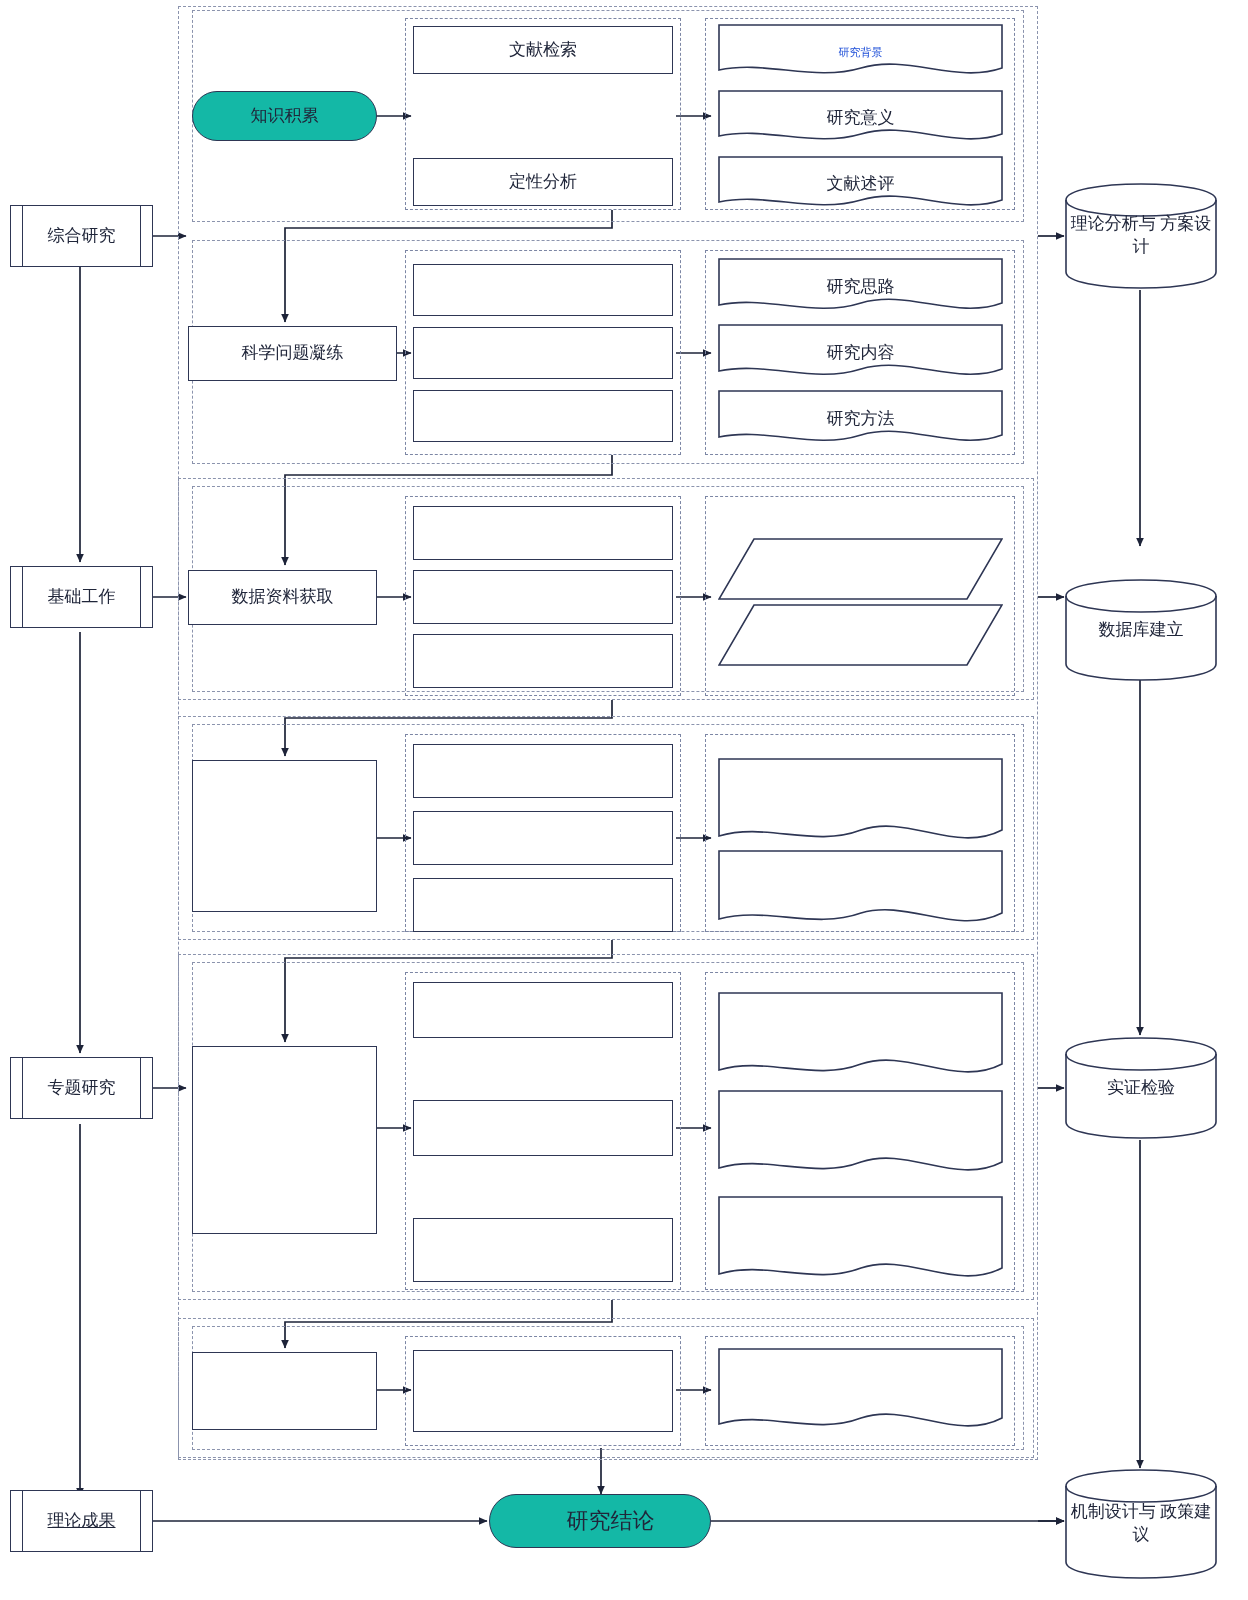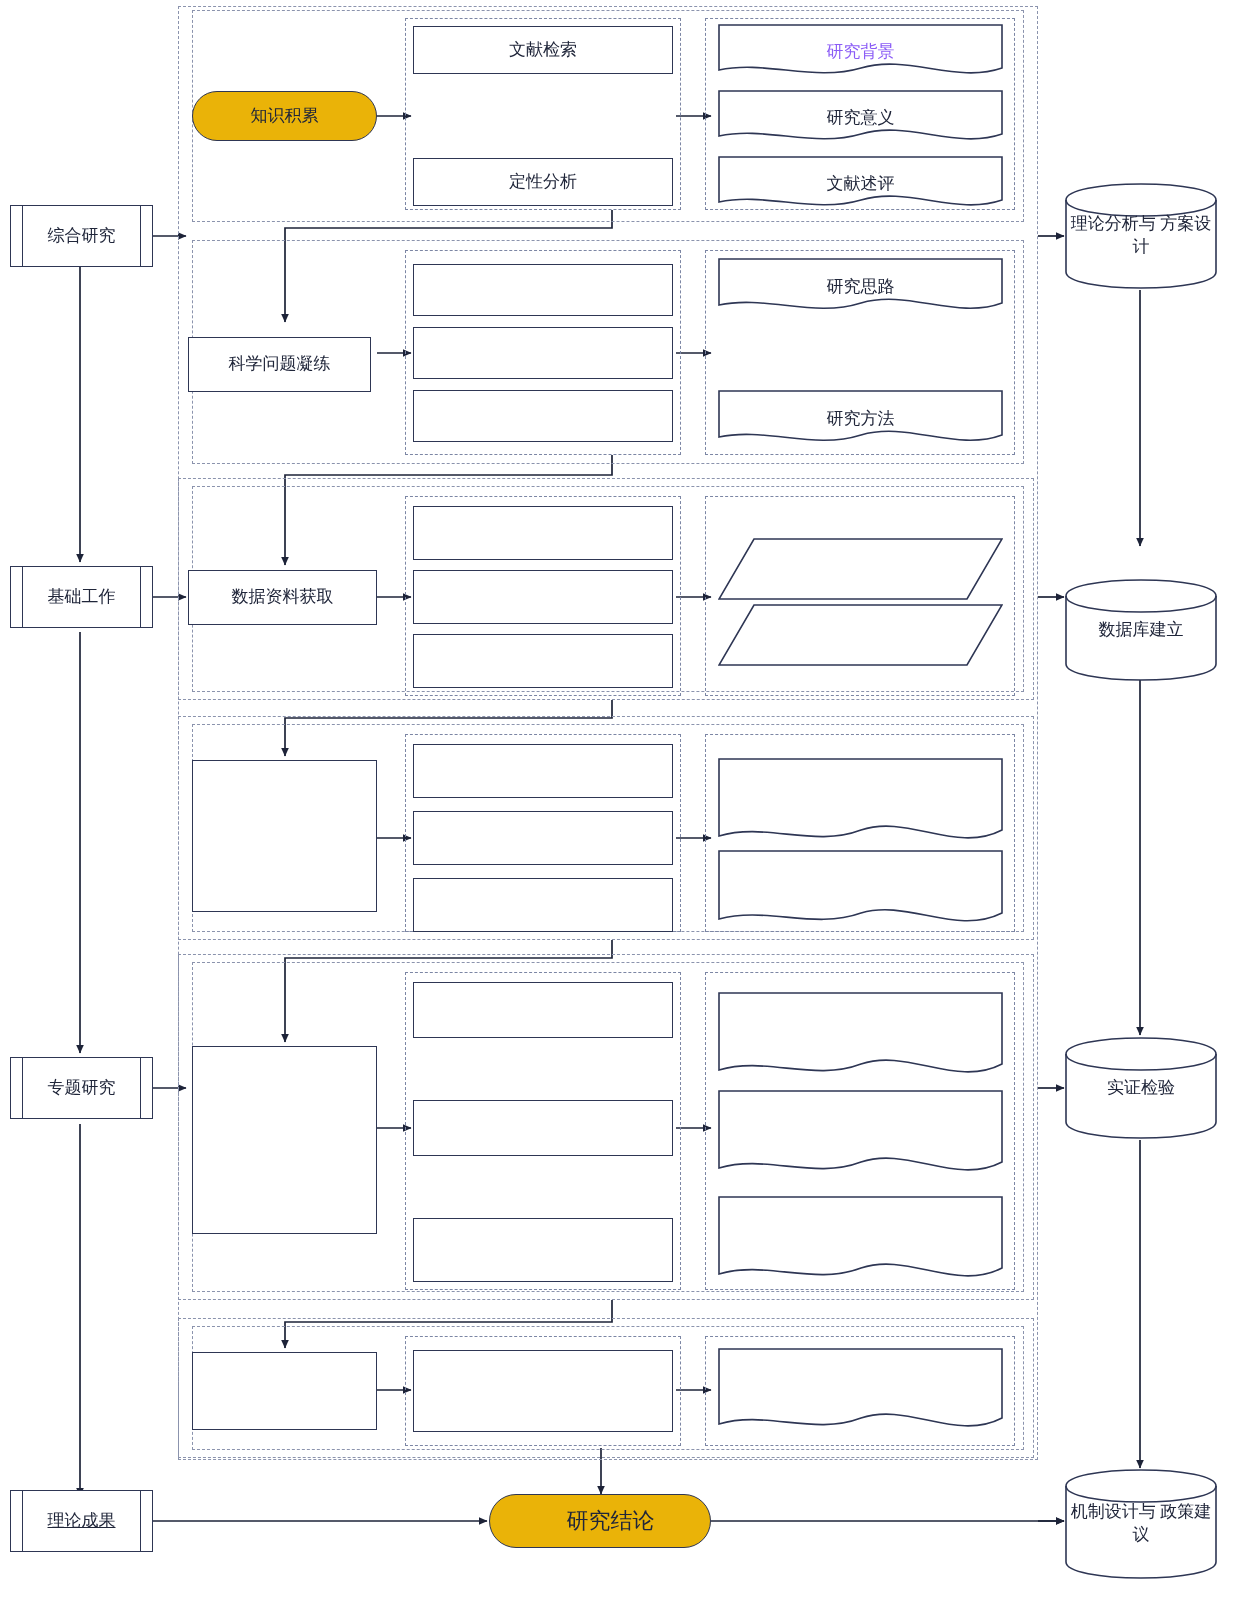--- a/index.html
+++ b/index.html
@@ -14,21 +14,21 @@
   .rect{border:1.6px solid #2e3654;background:#fff;}
 
   
   .predef{border:1.6px solid #2e3654;background:#fff;}
   .predef::before,.predef::after{content:"";position:absolute;top:0;bottom:0;
         width:0;border-left:1.6px solid #2e3654;}
   .predef::before{left:11px;}
   .predef::after{right:11px;}
 
   
-  .round{border:1.6px solid #2e3654;background:#eab308;border-radius:999px;text-align:right;}
+  .round{border:1.6px solid #2e3654;background:#14b8a6;border-radius:999px;text-align:right;}
 
   
   .para{background:transparent;border:none;}
   .para svg{position:absolute;inset:0;width:100%;height:100%;}
 
   
   .doc{background:transparent;border:none;}
   .doc svg{position:absolute;inset:0;width:100%;height:100%;}
 
   
@@ -146,21 +146,21 @@
   <div class="node predef" style="left:10px;top:1057px;width:143px;height:62px;">
     <span class="label" style="color: rgb(32, 38, 58); font-size: 17px;">专题研究</span>
   </div>
   <div class="node predef" style="left:10px;top:1490px;width:143px;height:62px;text-decoration:underline;">
     <span class="label" style="color: rgb(32, 38, 58); font-size: 17px;">理论成果</span>
   </div>
 
   <div class="node round" style="left:192px;top:91px;width:185px;height:50px;">
     <span class="label" style="color: rgb(32, 38, 58); font-size: 17px;">知识积累</span>
   </div>
-  <div class="node rect" style="left:188px;top:326px;width:183px;height:55px;margin-top:11px;">
+  <div class="node rect" style="left:188px;top:326px;width:209px;height:55px;">
     <span class="label" style="color: rgb(32, 38, 58); font-size: 17px;">科学问题凝练</span>
   </div>
   <div class="node rect" style="left:188px;top:570px;width:189px;height:55px;">
     <span class="label" style="color: rgb(32, 38, 58); font-size: 17px; text-align: right;">数据资料获取</span>
   </div>
   <div class="node rect" style="left:192px;top:760px;width:185px;height:152px;">
     <span class="label" style="color: rgb(32, 38, 58); font-size: 17px;"></span>
   </div>
   <div class="node rect" style="left:192px;top:1046px;width:185px;height:188px;">
     <span class="label" style="color: rgb(32, 38, 58); font-size: 17px;"></span>
@@ -217,40 +217,46 @@
   </div>
 
   <div class="node rect" style="left:413px;top:1350px;width:260px;height:82px;">
     <span class="label" style="color: rgb(32, 38, 58); font-size: 17px;"></span>
   </div>
 
   <div class="node doc" style="left:718px;top:24px;width:285px;height:56px;">
     <svg viewBox="0 0 285 56" preserveAspectRatio="none">
       <path d="M1,1 H284 V44 C238,60 190,30 143,44 C96,58 48,36 1,46 Z" fill="#fff" stroke="#2e3654" stroke-width="1.6" vector-effect="non-scaling-stroke"></path>
     </svg>
-    <span class="label" style="color: #8b5cf6; font-size: 17px; font-family: Liberation Serif, serif;">研究背景</span>
+    <span class="label" style="color: #1d4ed8; font-size: 11px; font-family: Liberation Serif, serif;">研究背景</span>
   </div>
   <div class="node doc" style="left:718px;top:90px;width:285px;height:56px;">
     <svg viewBox="0 0 285 56" preserveAspectRatio="none">
       <path d="M1,1 H284 V44 C238,60 190,30 143,44 C96,58 48,36 1,46 Z" fill="#fff" stroke="#2e3654" stroke-width="1.6" vector-effect="non-scaling-stroke"></path>
     </svg>
     <span class="label" style="color: rgb(32, 38, 58); font-size: 17px;">研究意义</span>
   </div>
   <div class="node doc" style="left:718px;top:156px;width:285px;height:56px;">
     <svg viewBox="0 0 285 56" preserveAspectRatio="none">
       <path d="M1,1 H284 V44 C238,60 190,30 143,44 C96,58 48,36 1,46 Z" fill="#fff" stroke="#2e3654" stroke-width="1.6" vector-effect="non-scaling-stroke"></path>
     </svg>
     <span class="label" style="color: rgb(32, 38, 58); font-size: 17px;">文献述评</span>
   </div>
 
   <div class="node doc" style="left:718px;top:258px;width:285px;height:58px;">
     <svg viewBox="0 0 285 58" preserveAspectRatio="none">
       <path d="M1,1 H284 V45 C238,62 190,31 143,45 C96,60 48,37 1,47 Z" fill="#fff" stroke="#2e3654" stroke-width="1.6" vector-effect="non-scaling-stroke"></path>
     </svg>
     <span class="label" style="color: rgb(32, 38, 58); font-size: 17px;">研究思路</span>
+  </div>
+  <div class="node doc" style="left:718px;top:324px;width:285px;height:58px;">
+    <svg viewBox="0 0 285 58" preserveAspectRatio="none">
+      <path d="M1,1 H284 V45 C238,62 190,31 143,45 C96,60 48,37 1,47 Z" fill="#fff" stroke="#2e3654" stroke-width="1.6" vector-effect="non-scaling-stroke"></path>
+    </svg>
+    <span class="label" style="color: rgb(32, 38, 58); font-size: 17px;">研究内容</span>
   </div>
   <div class="node doc" style="left:718px;top:390px;width:285px;height:58px;">
     <svg viewBox="0 0 285 58" preserveAspectRatio="none">
       <path d="M1,1 H284 V45 C238,62 190,31 143,45 C96,60 48,37 1,47 Z" fill="#fff" stroke="#2e3654" stroke-width="1.6" vector-effect="non-scaling-stroke"></path>
     </svg>
     <span class="label" style="color: rgb(32, 38, 58); font-size: 17px;">研究方法</span>
   </div>
 
   <div class="node para" style="left:718px;top:538px;width:285px;height:62px;">
     <svg viewBox="0 0 285 62" preserveAspectRatio="none">

